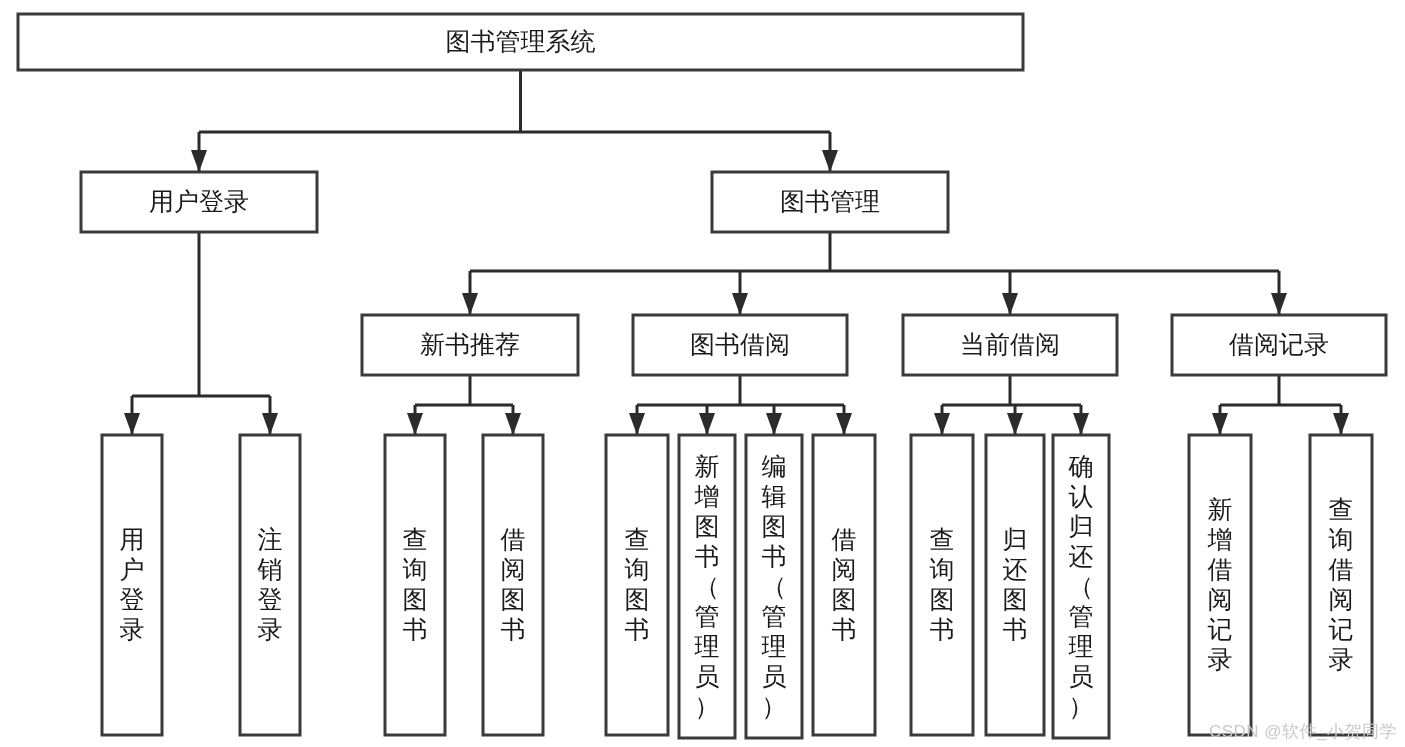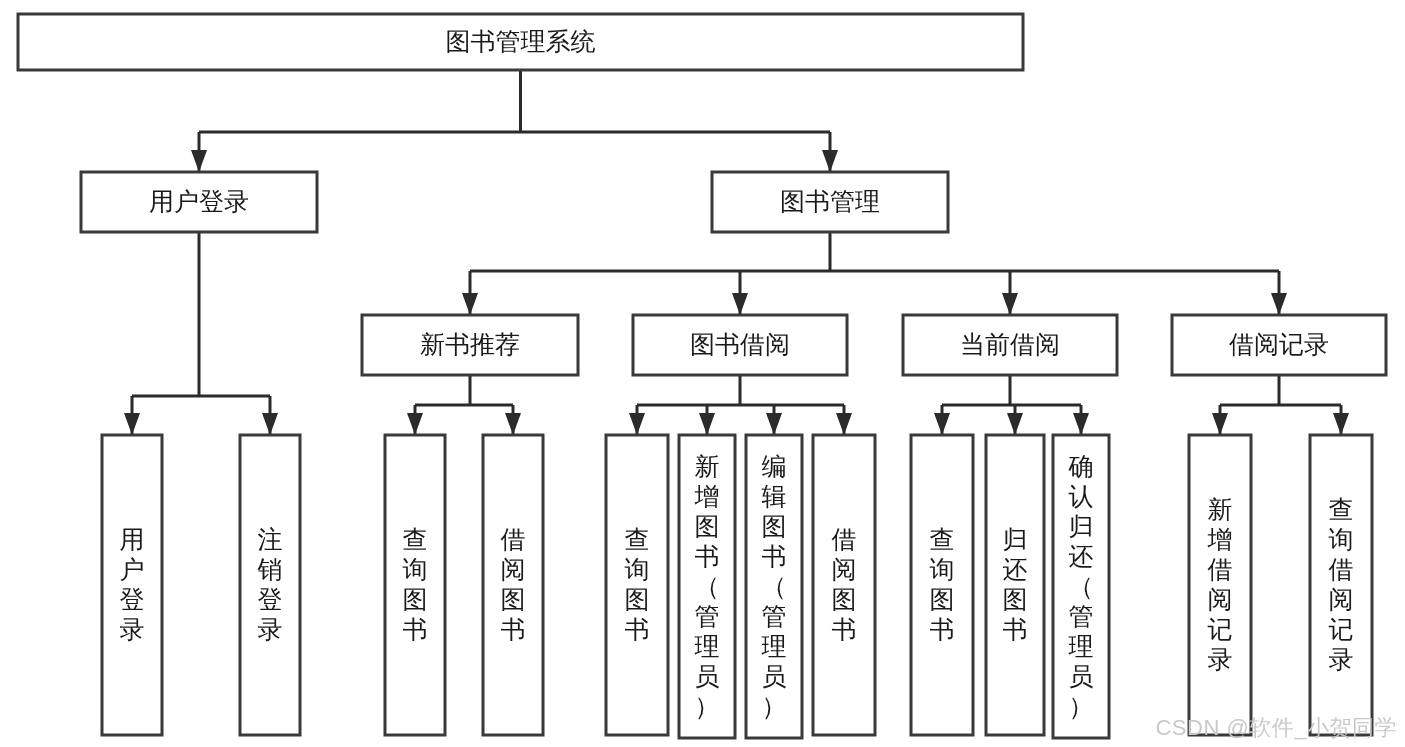--- a/index.html
+++ b/index.html
@@ -52,21 +52,21 @@
     font-family: "Liberation Sans", "DejaVu Sans", sans-serif;
     font-size: 25px;
     fill: #1a1a1a;
     text-anchor: middle;
   }
   .watermark-text {
     position: absolute;
     right: 8px;
     bottom: 4px;
     font-family: "Liberation Sans", "DejaVu Sans", sans-serif;
-    font-size: 22px;
+    font-size: 17px;
     color: #c9c9c9;
     white-space: nowrap;
     letter-spacing: 0.5px;
     user-select: none;
   }
 </style>
 </head>
 <body>
 
 <div id="diagram-root">

